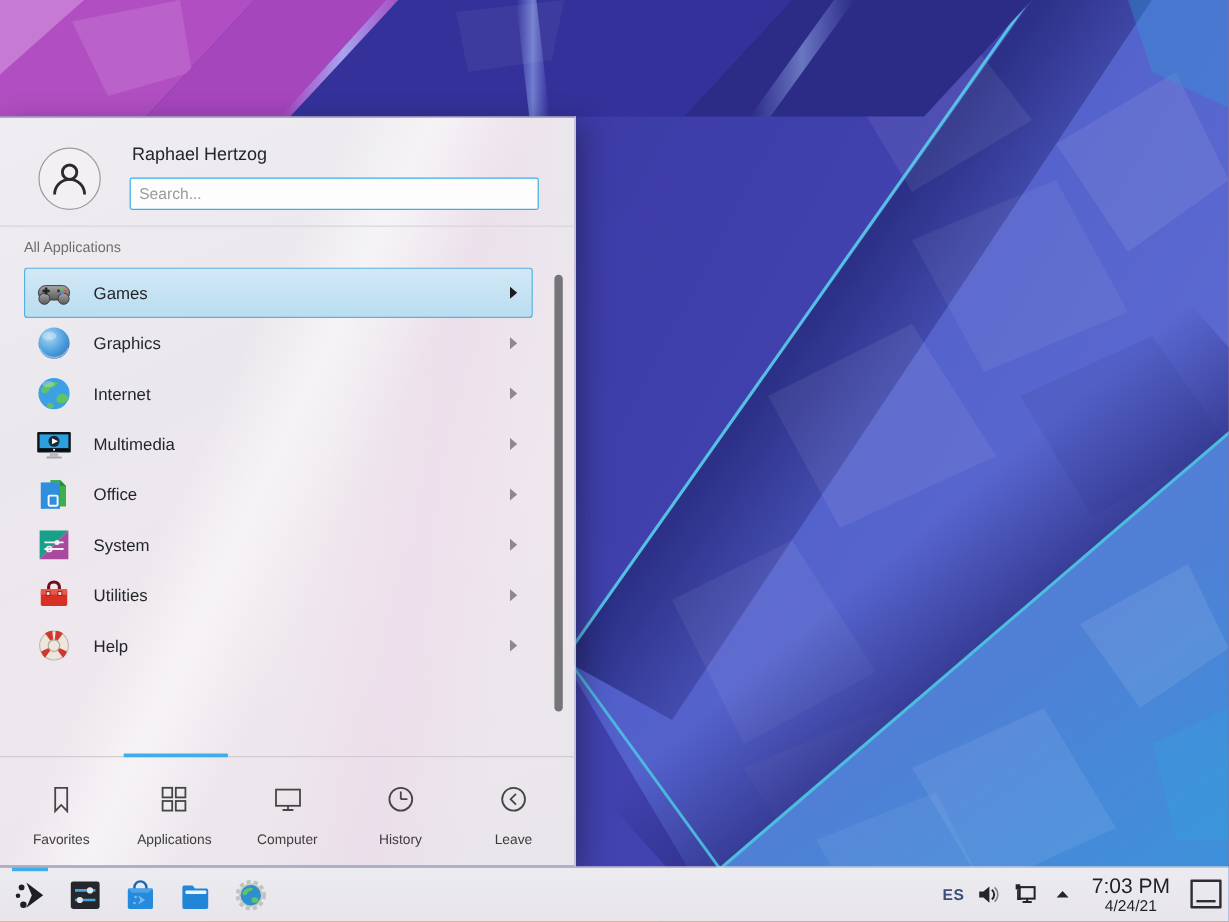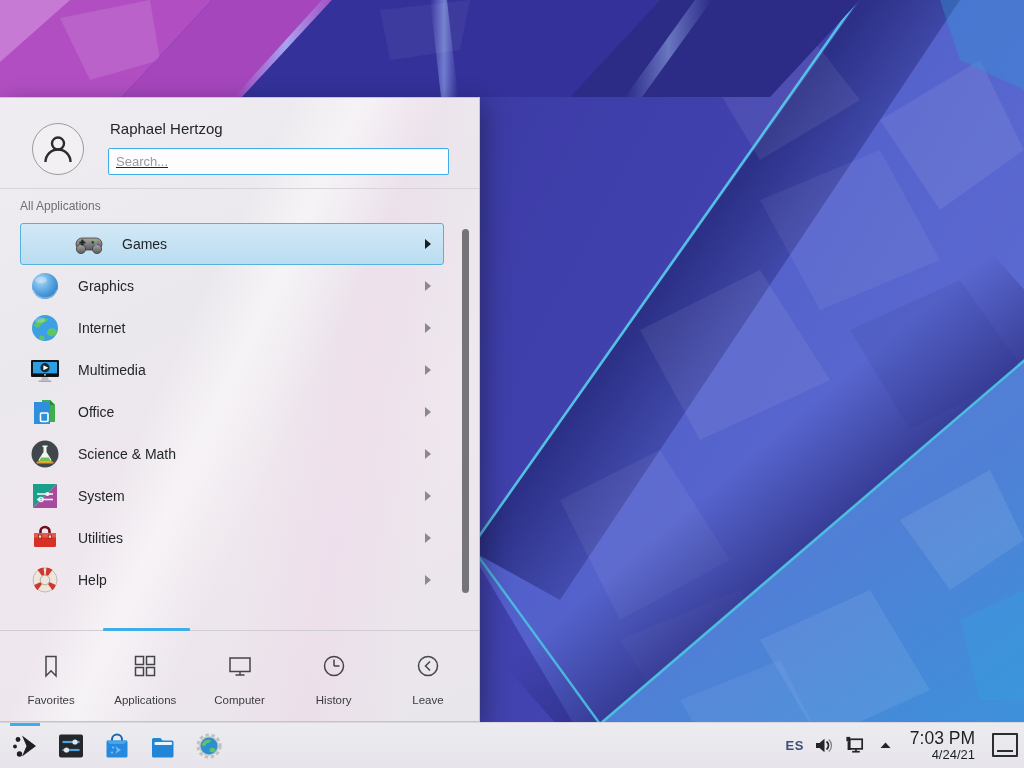--- a/index.html
+++ b/index.html
@@ -22,31 +22,31 @@
 
   .menu-header { position:absolute; left:0; top:0; width:100%; height:91px;
     border-bottom:1px solid #d8d5da; }
   .avatar { position:absolute; left:32px; top:25px; width:52px; height:52px;
     border-radius:50%; border:1px solid #9b9b9e; background:#f2f0f3;
     display:flex; align-items:center; justify-content:center; }
   .user-name { position:absolute; left:110px; top:22px; font-size:15px; color:#232629; }
   .search { position:absolute; left:108px; top:50px; width:341px; height:27px;
     border:1px solid #3daee9; border-radius:2px; background:#fdfdfd;
     font-size:13px; color:#232629; padding:0 7px; outline:none;
-    font-family:"Liberation Sans", sans-serif;text-decoration:underline; }
+    font-family:"Liberation Sans", sans-serif; }
   .search::placeholder { color:#9b9b9d; }
 
   .section-label { position:absolute; left:20px; top:101px; font-size:12px; color:#6e6e70; }
 
   .cat-list { position:absolute; left:0; top:125px; width:480px; height:407px; overflow:hidden; }
   .cat-row { position:relative; margin-left:20px; width:424px; height:42px;
     display:flex; align-items:center; border:1px solid transparent; border-radius:3px; }
   .cat-row.highlighted {
     background:linear-gradient(180deg,#d3e8f6 0%,#b9ddf1 100%);
-    border:1px solid #55b1de;padding-left:44px; }
+    border:1px solid #55b1de; }
   .cat-icon { width:32px; height:32px; margin-left:8px; flex:0 0 32px; }
   .cat-label { margin-left:17px; font-size:14px; color:#232629; }
   .cat-arrow { position:absolute; right:12px; top:50%; margin-top:-5px;
     width:0; height:0; border-left:6px solid #8a8a8d;
     border-top:5px solid transparent; border-bottom:5px solid transparent; }
   .cat-row.highlighted .cat-arrow { border-left-color:#1b1b1d; }
 
   .scrollbar { position:absolute; left:462px; top:131px; width:7px; height:364px;
     background:#757578; border-radius:4px; }
 
@@ -67,21 +67,21 @@
   .panel-left { display:flex; align-items:center; gap:10px; padding-left:7px; }
   .task-btn { position:relative; width:36px; height:40px;
     display:flex; align-items:center; justify-content:center; }
   .task-btn .active-line { position:absolute; top:-3px; left:3px; width:30px; height:3px;
     background:#3daee9; }
   .panel-right { margin-left:auto; display:flex; align-items:center; gap:9px; padding-right:6px; }
   .kbd-layout { font-size:13px; font-weight:bold; color:#3e4f76; letter-spacing:.5px; }
   .tray-icon { display:flex; align-items:center; justify-content:center; width:22px; height:22px; }
   .clock { text-align:center; color:#1e2124; line-height:1.08; margin:0 4px; }
   .clock .time { font-size:17.5px; }
-  .clock .date { font-size:13px;text-align:right; }
+  .clock .date { font-size:13px; }
   .show-desktop { width:26px; height:24px; border:2px solid #2b2e31; border-radius:1px;
     position:relative; background:transparent; margin-left:4px; }
   .show-desktop::after { content:""; position:absolute; left:3px; right:3px; bottom:3px;
     height:2px; background:#2b2e31; }
 </style>
 </head>
 <body>
 
 <div class="screen">
 
@@ -243,30 +243,20 @@
           <polygon points="13,4 21,4 26,9 26,26 13,26" fill="#3fae4e"></polygon>
           <polygon points="21,4 26,9 21,9" fill="#2e8b3d"></polygon>
           <rect x="5" y="6" width="16" height="22" fill="#2f8fdd"></rect>
           <rect x="5" y="6" width="16" height="22" fill="url(#gp)" opacity="0"></rect>
           <rect x="11.5" y="17" width="7.5" height="8.5" rx="1" fill="none" stroke="#ffffff" stroke-width="1.6"></rect>
         </svg>
         <span class="cat-label">Office</span>
         <span class="cat-arrow"></span>
       </div>
 
-      <div class="cat-row">
-        <svg class="cat-icon" viewBox="0 0 32 32">
-          <circle cx="16" cy="16" r="13.5" fill="#40464c"></circle>
-          <path d="M13.5,7.5 h5 v1.6 h-1 v5 l4.6,7.2 a2,2 0 0 1 -1.7,3.1 h-8.8 a2,2 0 0 1 -1.7,-3.1 l4.6,-7.2 v-5 h-1 z" fill="#eef5f0"></path>
-          <polygon points="12.2,19.5 19.8,19.5 22.2,23.4 9.8,23.4" fill="#6cc24a"></polygon>
-          <rect x="7.5" y="23.6" width="17" height="1.9" rx="0.9" fill="#e69a2e"></rect>
-        </svg>
-        <span class="cat-label">Science &amp; Math</span>
-        <span class="cat-arrow"></span>
-      </div>
 
 
       <div class="cat-row">
         <svg class="cat-icon" viewBox="0 0 32 32">
           <polygon points="4,4 28,4 4,28" fill="#18a08b"></polygon>
           <polygon points="28,4 28,28 4,28" fill="#a84a9e"></polygon>
           <line x1="8" y1="14" x2="24" y2="14" stroke="#f2f2f2" stroke-width="1.6"></line>
           <circle cx="18.5" cy="14" r="2.1" fill="#f2f2f2"></circle>
           <line x1="8" y1="19.5" x2="24" y2="19.5" stroke="#f2f2f2" stroke-width="1.6"></line>
           <circle cx="12" cy="19.5" r="2.1" fill="none" stroke="#f2f2f2" stroke-width="1.4"></circle>

